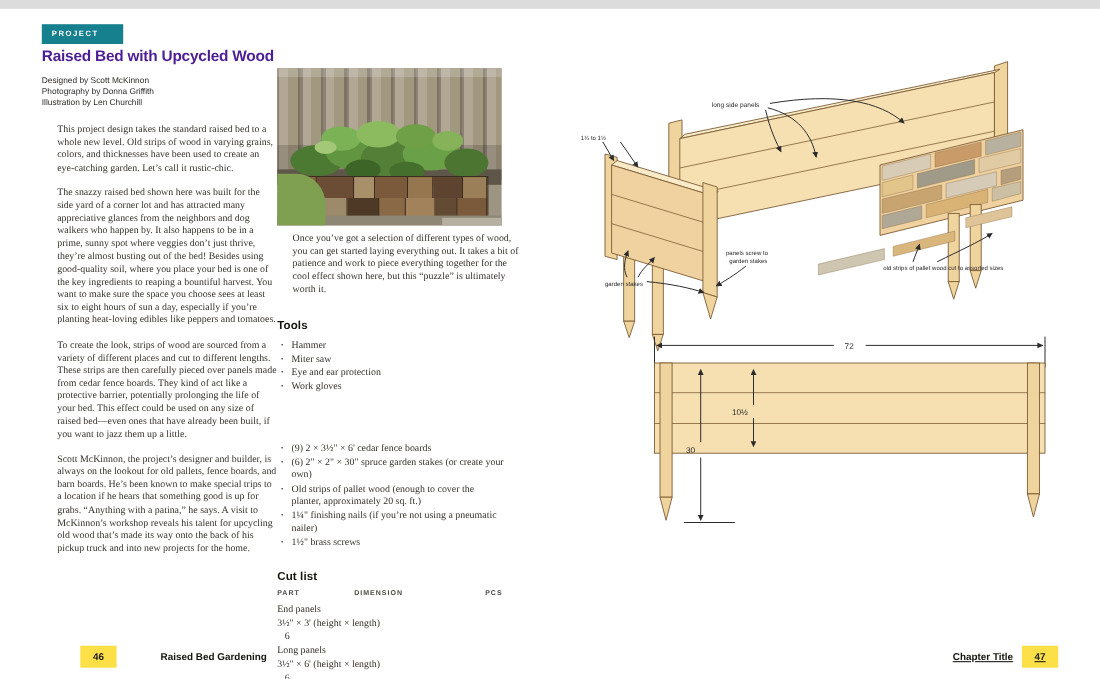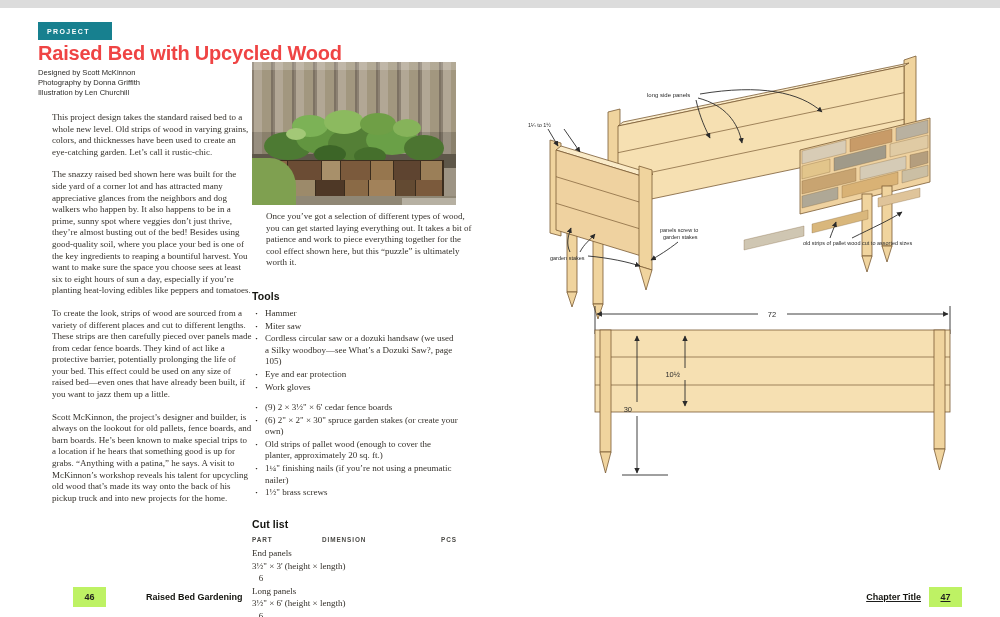--- a/index.html
+++ b/index.html
@@ -3,21 +3,21 @@
 <meta charset="utf-8">
 <style>
   * { margin:0; padding:0; box-sizing:border-box; }
   html,body { width:1000px; height:617px; }
   body { background:#ffffff; font-family:"Liberation Sans", sans-serif; position:relative; overflow:hidden; color:#1d1d1b; }
   .top-strip { position:absolute; left:0; top:0; width:1000px; height:8px; background:#dcdcdc; }
 
   
   .badge { position:absolute; left:38px; top:22px; width:74px; height:18px; background:#17808F; color:#fff;
            font-size:7px; font-weight:bold; letter-spacing:1.4px; display:flex; align-items:center; padding-left:9px; }
-  .title { position:absolute; left:38px; top:42px; font-size:20px; font-weight:bold; letter-spacing:-0.2px; color:#ef4444; }
+  .title { position:absolute; left:38px; top:42px; font-size:14px; font-weight:bold; letter-spacing:-0.2px; color:#4c1d95; }
   .credits { position:absolute; left:38px; top:68px; font-size:7.6px; line-height:10px; color:#2e2c29; }
 
   .serif { font-family:Liberation Serif, serif;margin-left:14px; }
   .col1 { position:absolute; left:38px; top:112px; width:200px; }
   .col1 p, .col2 p { font-size:9px; line-height:11.6px; color:#35312b; margin:0 0 11px 0; }
 
   .photo { position:absolute; left:252px; top:62px; width:204px; height:143px; overflow:hidden; background:#9d9484; }
   .fence { position:absolute; left:0; top:0; width:204px; height:102px;
            background:
              linear-gradient(180deg, rgba(255,255,255,.18) 0 8px, rgba(0,0,0,0) 8px 70px, rgba(0,0,0,.15) 70px 102px),
@@ -43,21 +43,21 @@
   .materials-block { position:absolute; left:252px; top:402px; width:206px; }
   .cutlist-block { position:absolute; left:252px; top:518px; width:210px; }
   .cut-header { display:flex; font-size:6.4px; font-weight:bold; letter-spacing:0.9px; color:#4b4a46; margin-top:6px; padding-bottom:4px; }
   .cut-row { display:flex; font-family:"Liberation Serif", serif; font-size:9px; line-height:12.5px; color:#35312b;flex-direction:column; }
   .c-part { width:70px; }
   .c-dim  { width:118px; }
   .c-pcs  { width:18px; text-align:center; }
 
   .footer-left { position:absolute; left:73px; top:587px; display:flex; align-items:center; }
   .footer-right { position:absolute; right:38px; top:587px; display:flex; align-items:center;text-decoration:underline; }
-  .pgbox { width:33px; height:20px; background:#bef264; display:flex; align-items:center; justify-content:center;
+  .pgbox { width:33px; height:20px; background:#fde047; display:flex; align-items:center; justify-content:center;
            font-size:9px; font-weight:bold; color:#23231f; }
   .book-title { margin-left:40px; font-size:9px; font-weight:bold; color:#14140f; }
   .chapter-title { margin-right:8px; font-size:9px; font-weight:bold; color:#14140f; }
 
   
   .illustration { position:absolute; left:500px; top:0; width:500px; height:617px; }
   svg text { font-family:"Liberation Sans", sans-serif; }
   .lbl { font-size:6px; fill:#2b2b2b; }
   .lbl-sm { font-size:5.5px; fill:#2b2b2b; }
   .dim { font-size:7.5px; fill:#2b2b2b; }
@@ -135,21 +135,20 @@
 
 <div class="col2 serif">
   <p>Once you’ve got a selection of different types of wood, you can get started laying everything out. It takes a bit of patience and work to piece everything together for the cool effect shown here, but this “puzzle” is ultimately worth it.</p>
 </div>
 
 <div class="tools-block">
   <h2 class="section-h">Tools</h2>
   <ul class="blist">
     <li>Hammer</li>
     <li>Miter saw</li>
-    <li>Cordless circular saw or a dozuki handsaw (we used a Silky woodboy—see What’s a Dozuki Saw?, page 105)</li>
     <li>Eye and ear protection</li>
     <li>Work gloves</li>
   </ul>
 </div>
 
 <div class="materials-block">
   <ul class="blist">
     <li>(9) 2 × 3½" × 6' cedar fence boards</li>
     <li>(6) 2" × 2" × 30" spruce garden stakes (or create your own)</li>
     <li>Old strips of pallet wood (enough to cover the planter, approximately 20 sq. ft.)</li>

